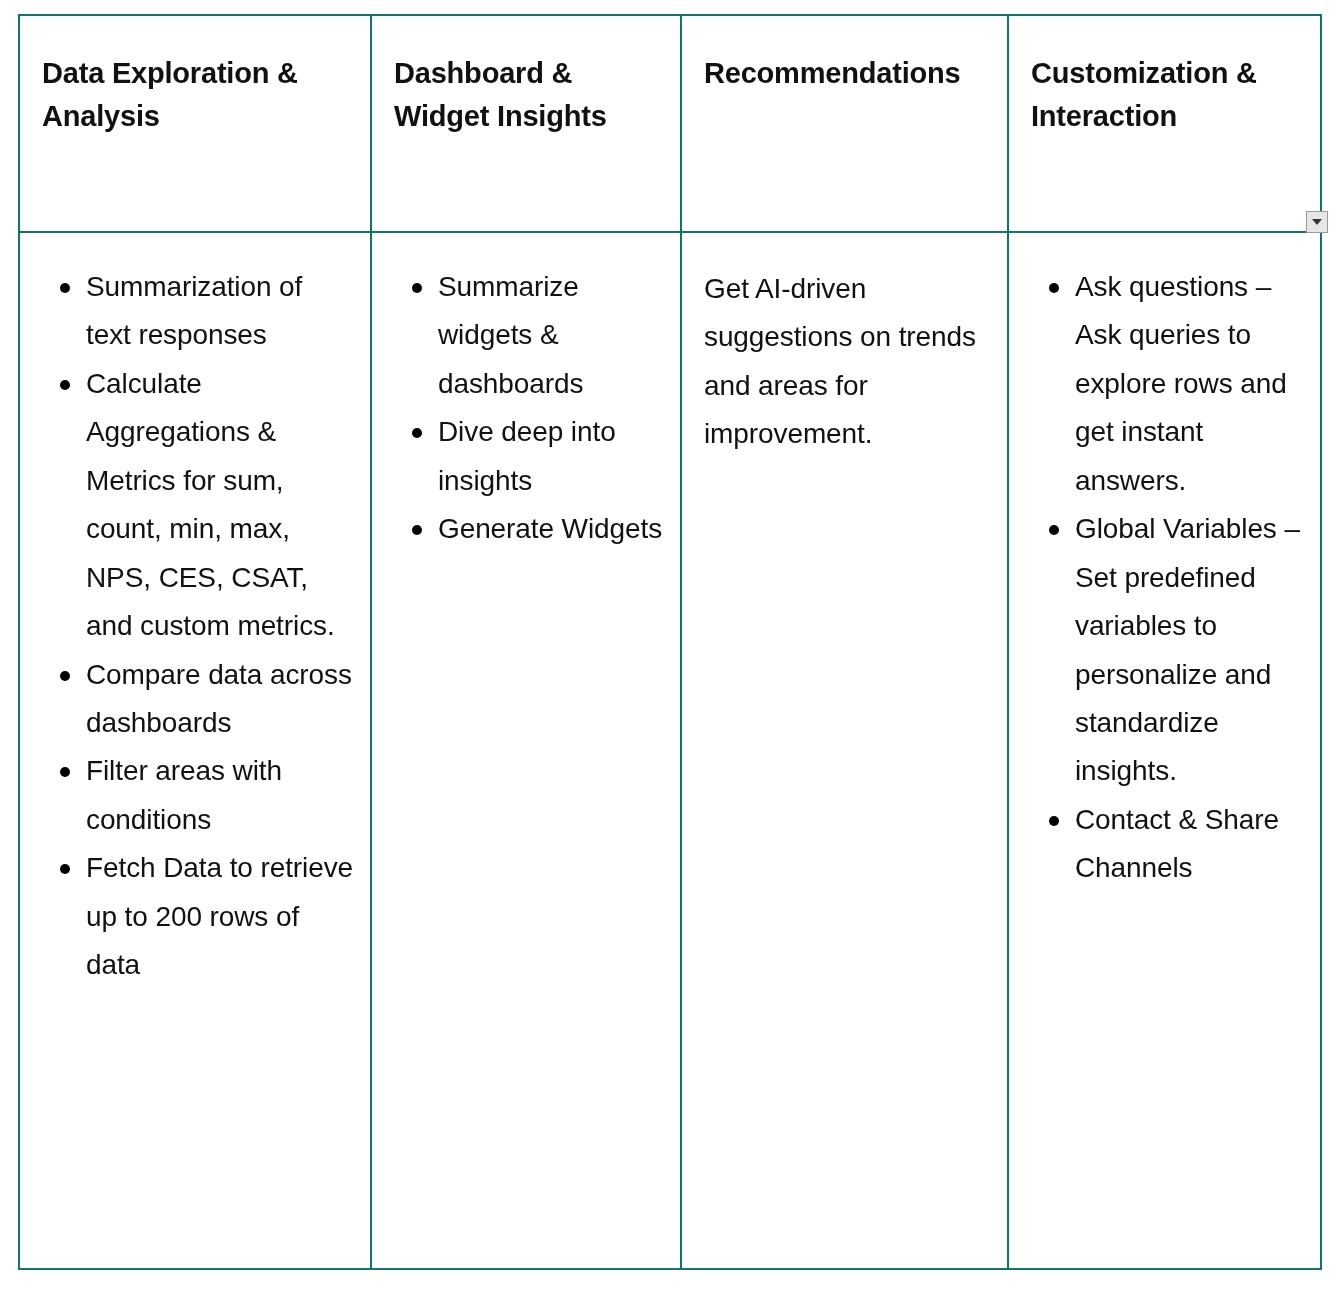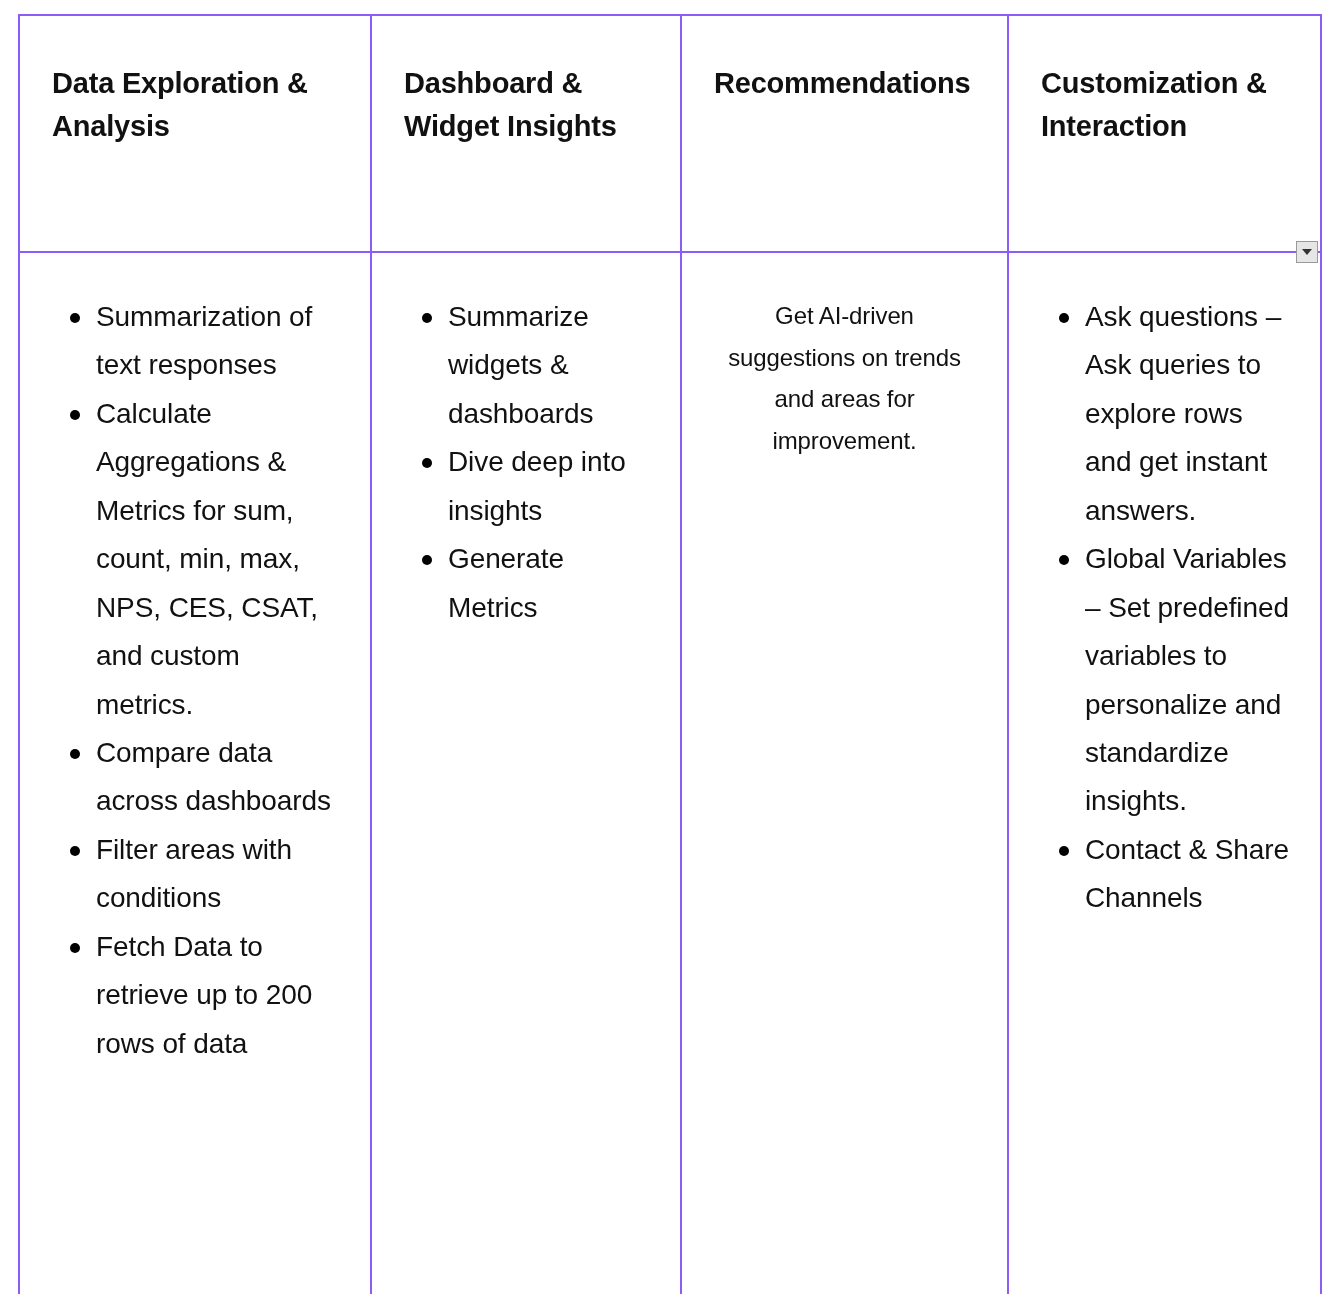--- a/index.html
+++ b/index.html
@@ -23,23 +23,23 @@
   }
   table.feature-table {
     border-collapse: collapse;
     table-layout: fixed;
     width: 1302px;
     margin-left: 4px;
     margin-top: 2px;
   }
   table.feature-table th,
   table.feature-table td {
-    border: 2px solid #8b5cf6;
+    border: 2px solid #0f766e;
     vertical-align: top;
-    padding: 10px;
+    padding: 0;
   }
   col.c1 { width: 352px; }
   col.c2 { width: 310px; }
   col.c3 { width: 327px; }
   col.c4 { width: 313px; }
 
   th.head-cell {
     height: 215px;
     text-align: left;
     vertical-align: top;
@@ -75,24 +75,23 @@
     left: -26px;
     top: 20px;
     width: 10px;
     height: 10px;
     border-radius: 50%;
     background: #000000;
   }
   p.plain {
     margin: 0;
     padding: 2px 6px 0 4px;
-    font-size: 24px;
+    font-size: 28px;
     line-height: 1.73;
     letter-spacing: -0.1px;
-    text-align: center;
   }
   .col4-wrap {
     position: relative;
   }
   .scroll-btn {
     position: absolute;
     top: -22px;
     right: -8px;
     width: 22px;
     height: 22px;
@@ -143,21 +142,21 @@
               <li>Filter areas with conditions</li>
               <li>Fetch Data to retrieve up to 200 rows of data</li>
             </ul>
           </div>
         </td>
         <td class="body-cell">
           <div class="body-inner">
             <ul class="bullets">
               <li>Summarize widgets &amp; dashboards</li>
               <li>Dive deep into insights</li>
-              <li>Generate Metrics</li>
+              <li>Generate Widgets</li>
             </ul>
           </div>
         </td>
         <td class="body-cell">
           <div class="body-inner">
             <p class="plain">Get AI-driven suggestions on trends and areas for improvement.</p>
           </div>
         </td>
         <td class="body-cell">
           <div class="body-inner col4-wrap">

